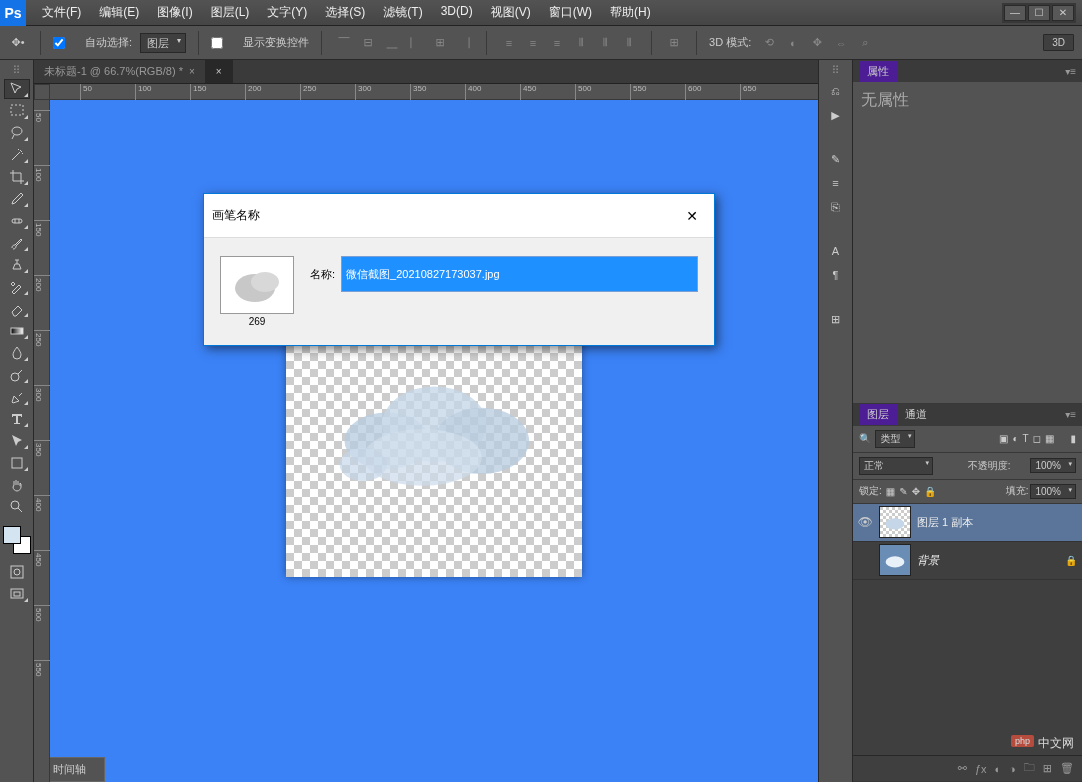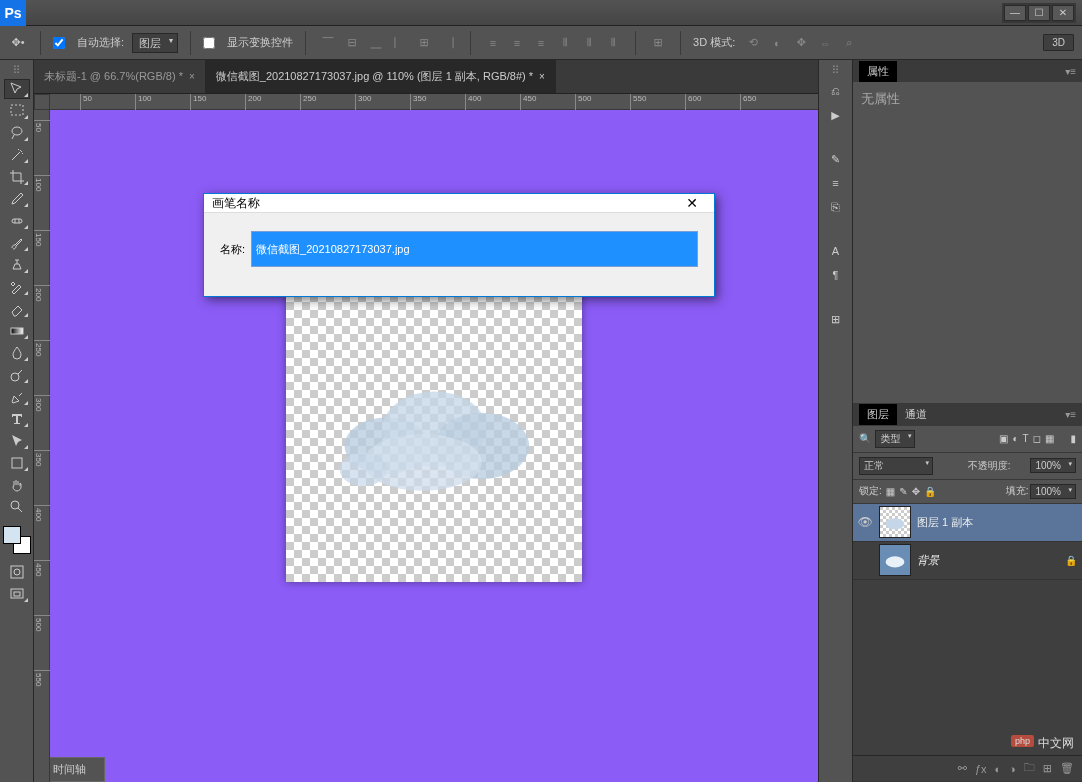--- a/index.html
+++ b/index.html
@@ -5,99 +5,112 @@
 *{margin:0;padding:0;box-sizing:border-box;font-family:"Microsoft YaHei",Arial,sans-serif;user-select:none}
 body{background:#323232;width:1082px;height:782px;overflow:hidden;font-size:11px;color:#ccc;position:relative}
 .titlebar{height:26px;background:linear-gradient(#535353,#454545);display:flex;align-items:center;border-bottom:1px solid #222}
 .ps-logo{width:26px;height:26px;background:#1473e6;color:#fff;font-weight:bold;font-size:14px;text-align:center;line-height:26px;margin-right:8px}
 .menu-items{display:flex;gap:2px}
 .menu-item{padding:3px 8px;color:#eee;font-size:12px;cursor:default}
 .win-controls{margin-left:auto;margin-right:6px;display:flex;gap:2px;background:#383838;padding:2px}
 .win-btn{width:22px;height:16px;background:#585858;border:1px solid #2a2a2a;display:flex;align-items:center;justify-content:center;color:#ccc;font-size:10px}
 .options-bar{height:34px;background:#535353;border-bottom:1px solid #282828;display:flex;align-items:center;padding:0 8px;gap:8px}
 .opt-icon{width:20px;height:20px;display:flex;align-items:center;justify-content:center;color:#ccc}
-.opt-check{display:flex;align-items:center;gap:12px;font-size:11px}
+.opt-check{display:flex;align-items:center;gap:20px;font-size:11px}
 .opt-check input{width:12px;height:12px}
 .opt-select{background:#3f3f3f;border:1px solid #282828;color:#ccc;padding:2px 16px 2px 6px;font-size:11px;height:20px;position:relative}
 .opt-select::after{content:'▾';position:absolute;right:4px;top:2px;font-size:8px}
 .opt-sep{width:1px;height:24px;background:#3a3a3a;margin:0 4px}
 .opt-group{display:flex;gap:4px;align-items:center}
 .opt-mini-btn{width:20px;height:18px;border:1px solid transparent;display:flex;align-items:center;justify-content:center;color:#888}
 .btn-3d{margin-left:auto;background:#3f3f3f;border:1px solid #282828;padding:2px 8px;font-size:10px;border-radius:1px}
 .main-area{display:flex;height:calc(100% - 60px)}
 .tools-col{width:34px;background:#535353;border-right:1px solid #282828;display:flex;flex-direction:column;align-items:center;padding-top:4px}
 .tool-grab{width:28px;height:12px;display:flex;align-items:center;justify-content:center;color:#888;margin-bottom:2px}
 .tool-btn{width:26px;height:20px;display:flex;align-items:center;justify-content:center;color:#ccc;margin:1px 0;position:relative;border:1px solid transparent}
 .tool-btn.active{background:#3f3f3f;border:1px solid #282828}
 .tool-btn svg{width:16px;height:16px}
 .tool-corner::after{content:'';position:absolute;bottom:1px;right:1px;border:2px solid transparent;border-right-color:#ccc;border-bottom-color:#ccc;width:0;height:0}
 .color-swatches{margin-top:8px;position:relative;width:28px;height:28px}
 .swatch-fg{position:absolute;width:18px;height:18px;background:#d4e4f0;border:1px solid #000;left:0;top:0;z-index:2}
 .swatch-bg{position:absolute;width:18px;height:18px;background:#fff;border:1px solid #000;right:0;bottom:0}
 .tool-bottom{margin-top:8px}
 .canvas-area{flex:1;display:flex;flex-direction:column;background:#282828;overflow:hidden}
-.doc-tabs{height:34px;background:#3a3a3a;display:flex;border-bottom:1px solid #222}
+.doc-tabs{height:24px;background:#3a3a3a;display:flex;border-bottom:1px solid #222}
 .doc-tab{padding:4px 10px;font-size:11px;color:#999;border-right:1px solid #282828;display:flex;align-items:center;gap:6px;max-width:360px;white-space:nowrap;overflow:hidden}
 .doc-tab.active{background:#282828;color:#ccc}
 .tab-close{font-size:10px}
 .ruler-corner{width:16px;height:16px;background:#535353;border:1px solid #383838;position:absolute;left:0;top:0;z-index:3}
-.canvas-wrap{flex:1;position:relative;background:#8b5cf6;overflow:hidden}
+.canvas-wrap{flex:1;position:relative;background:#3b82f6;overflow:hidden}
 .ruler-h{position:absolute;left:16px;right:0;top:0;height:16px;background:#535353;border-bottom:1px solid #383838;display:flex;font-size:8px;color:#bbb;z-index:2}
 .ruler-h div{position:absolute;border-left:1px solid #888;padding-left:2px;height:16px;line-height:10px}
 .ruler-v{position:absolute;left:0;top:16px;bottom:0;width:16px;background:#535353;border-right:1px solid #383838;font-size:8px;color:#bbb;z-index:2}
 .ruler-v div{position:absolute;border-top:1px solid #888;writing-mode:vertical-lr;padding-top:2px;width:16px}
 .canvas-viewport{position:absolute;left:16px;top:16px;right:0;bottom:24px;display:flex;align-items:center;justify-content:center}
 .canvas{width:296px;height:296px;background-image:repeating-conic-gradient(#fff 0 25%,#ccc 0 50%);background-size:16px 16px;box-shadow:0 0 8px rgba(0,0,0,0.4);position:relative}
 .cloud{position:absolute;left:10%;top:25%;width:80%;height:50%;opacity:0.85}
 .status-bar{height:24px;background:#3f3f3f;display:flex;align-items:center;font-size:10px;color:#ccc;padding:0 6px;gap:12px;border-top:1px solid #282828}
 .tab-minimized{position:absolute;left:0;bottom:0;background:#535353;padding:4px 18px;font-size:11px;border:1px solid #666}
 .right-dock{width:34px;background:#535353;border-left:1px solid #282828;display:flex;flex-direction:column;align-items:center;padding-top:4px;gap:2px}
 .panels-col{width:230px;background:#535353;display:flex;flex-direction:column;border-left:1px solid #282828}
 .panel{border-bottom:1px solid #383838;display:flex;flex-direction:column}
 .panel-tabs{height:22px;background:#3a3a3a;display:flex;align-items:center;padding:0 6px;font-size:11px}
 .panel-tab{padding:3px 8px;color:#ccc}
-.panel-tab.active{background:#000000}
+.panel-tab.active{background:#4c1d95}
 .panel-menu{margin-left:auto;color:#999;font-size:10px}
-.props-body{padding:8px;flex:1;font-size:13px;color:#aaa;min-height:320px}
+.props-body{padding:8px;flex:1;font-size:16px;color:#aaa;min-height:320px}
 .layers-controls{padding:4px 6px;display:flex;align-items:center;gap:4px;background:#535353;font-size:10px;border-bottom:1px solid #383838}
 .layers-controls2{padding:4px 6px;display:flex;align-items:center;gap:4px;background:#535353;font-size:10px;border-bottom:1px solid #383838;justify-content:space-between}
 .mini-select{background:#3f3f3f;border:1px solid #282828;color:#ccc;padding:1px 14px 1px 4px;font-size:10px;position:relative}
 .mini-select::after{content:'▾';position:absolute;right:3px;font-size:7px}
 .layer-list{flex:1;background:#3f3f3f;overflow:auto;min-height:120px}
 .layer-row{display:flex;align-items:center;height:38px;border-bottom:1px solid #333;padding:0 4px;gap:6px}
 .layer-row.selected{background:#5a7599}
 .layer-eye{width:16px;text-align:center;font-size:12px}
 .layer-thumb{width:32px;height:32px;background-image:repeating-conic-gradient(#fff 0 25%,#ccc 0 50%);background-size:6px 6px;border:1px solid #222;position:relative}
 .layer-name{font-size:11px;color:#eee}
 .layer-name.italic{font-style:italic}
 .layer-lock{margin-left:auto;font-size:10px;color:#bbb}
 .layers-footer{height:26px;background:#3f3f3f;border-top:1px solid #282828;display:flex;align-items:center;justify-content:flex-end;gap:8px;padding:0 8px;color:#999;font-size:11px}
 .dialog-overlay{position:absolute;left:0;top:0;right:0;bottom:0;z-index:100}
 .dialog{position:absolute;left:203px;top:193px;width:512px;background:#f0f0f0;border:1px solid #0078d7;box-shadow:3px 3px 10px rgba(0,0,0,0.5)}
-.dialog-title{height:19px;background:#fff;color:#000;display:flex;align-items:center;padding:0 8px;font-size:12px;border-bottom:1px solid #ddd}
+.dialog-title{height:44px;background:#fff;color:#000;display:flex;align-items:center;padding:0 8px;font-size:12px;border-bottom:1px solid #ddd}
 .dialog-close{margin-left:auto;font-size:14px;padding:2px 8px}
 .dialog-body{padding:18px 16px;background:#f0f0f0;display:flex;gap:16px;align-items:flex-start}
 .brush-preview{width:74px;text-align:center}
 .brush-preview-box{width:74px;height:58px;background:#fff;border:1px solid #999;display:flex;align-items:center;justify-content:center}
 .brush-size{font-size:10px;color:#000;margin-top:2px}
 .dialog-form{flex:1}
 .dialog-row{display:flex;align-items:center;gap:6px;margin-bottom:11px}
 .dialog-label{color:#000;font-size:11px}
 .dialog-input{flex:1;border:1px solid #7a9fd4;background:#1e90ff;color:#fff;padding:17px 4px;font-size:11px;height:20px}
 .dialog-buttons{display:flex;flex-direction:column;gap:6px;width:86px}
 .dialog-btn{border:1px solid #adadad;background:#e1e1e1;color:#000;height:22px;font-size:11px;display:flex;align-items:center;justify-content:center}
 .dialog-btn.primary{border:1px solid #0078d7}
 .watermark{position:absolute;right:8px;bottom:30px;color:#fff;font-size:12px;opacity:0.8;display:flex;align-items:flex-start;gap:4px}
 .wm-badge{background:#d4503e;color:#fff;padding:1px 4px;font-size:9px;border-radius:2px}
 </style>
 </head>
 <body>
 
 <div class="titlebar">
   <div class="ps-logo">Ps</div>
+  <div class="menu-items">
+    <div class="menu-item">文件(F)</div>
+    <div class="menu-item">编辑(E)</div>
+    <div class="menu-item">图像(I)</div>
+    <div class="menu-item">图层(L)</div>
+    <div class="menu-item">文字(Y)</div>
+    <div class="menu-item">选择(S)</div>
+    <div class="menu-item">滤镜(T)</div>
+    <div class="menu-item">3D(D)</div>
+    <div class="menu-item">视图(V)</div>
+    <div class="menu-item">窗口(W)</div>
+    <div class="menu-item">帮助(H)</div>
+  </div>
   <div class="win-controls">
     <div class="win-btn">—</div>
     <div class="win-btn">☐</div>
     <div class="win-btn">✕</div>
   </div>
 </div>
 
 <div class="options-bar">
   <div class="opt-icon">✥•</div>
   <div class="opt-sep"></div>
@@ -275,21 +288,20 @@
       </div>
   </div>
 
   <div class="canvas-area">
     <div class="doc-tabs">
       <div class="doc-tab">
         <span>未标题-1 @ 66.7%(RGB/8) *</span>
         <span class="tab-close">×</span>
       </div>
       <div class="doc-tab active">
-        <span>微信截图_20210827173037.jpg @ 110% (图层 1 副本, RGB/8#) *</span>
         <span class="tab-close">×</span>
       </div>
     </div>
     <div class="canvas-wrap">
       <div class="ruler-corner"></div>
       <div class="ruler-h">
         <div style="left:30px">50</div>
         <div style="left:85px">100</div>
         <div style="left:140px">150</div>
         <div style="left:195px">200</div>
@@ -428,20 +440,29 @@
   </div>
 </div>
 
 <div class="dialog-overlay">
   <div class="dialog">
     <div class="dialog-title">
       <span>画笔名称</span>
       <span class="dialog-close">✕</span>
     </div>
     <div class="dialog-body">
+      <div class="brush-preview">
+        <div class="brush-preview-box">
+          <svg viewBox="0 0 60 50" width="60" height="50">
+              <ellipse cx="28" cy="28" rx="20" ry="14" fill="#c8c8c8"></ellipse>
+              <ellipse cx="38" cy="22" rx="14" ry="10" fill="#d8d8d8"></ellipse>
+            </svg>
+        </div>
+        <div class="brush-size">269</div>
+      </div>
       <div class="dialog-form">
         <div class="dialog-row">
           <span class="dialog-label">名称:</span>
           <input class="dialog-input" value="微信截图_20210827173037.jpg" style="">
         </div>
       </div>
     </div>
   </div>
 </div>
 

